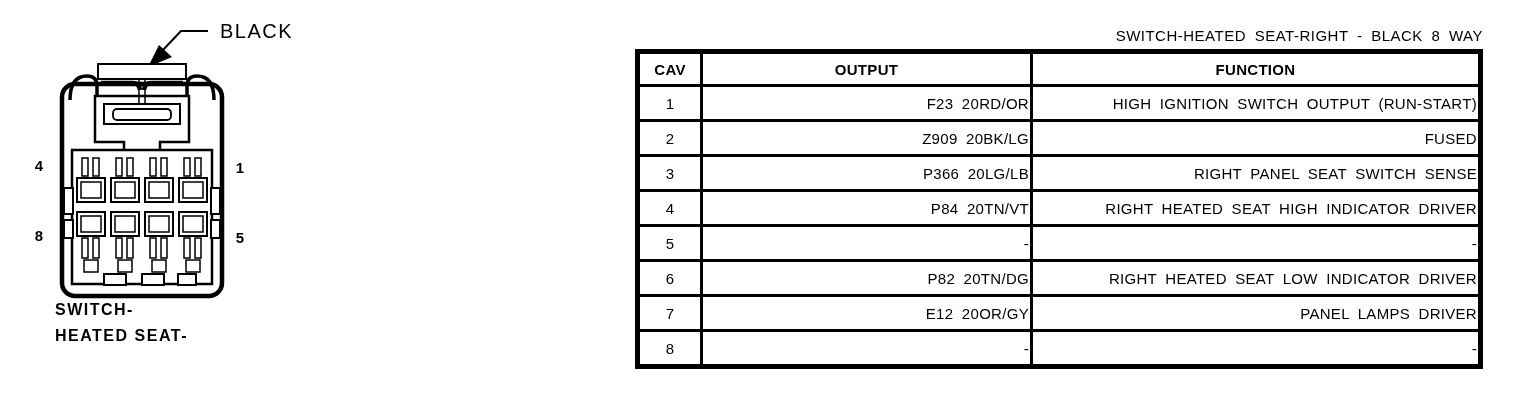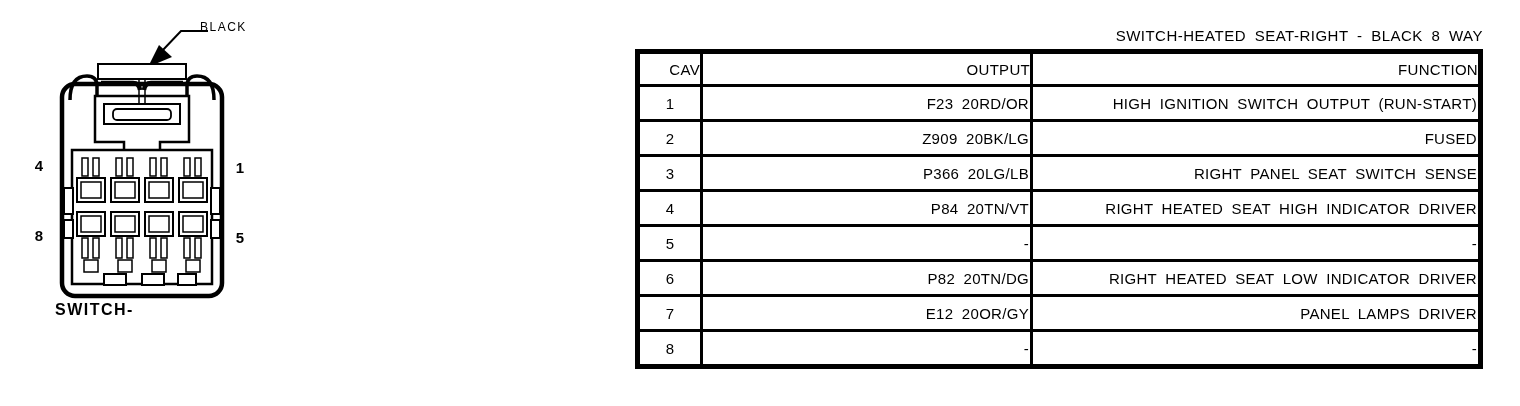--- a/index.html
+++ b/index.html
@@ -13,22 +13,22 @@
     position: relative;
     width: 1520px;
     height: 406px;
     background: #ffffff;
     overflow: hidden;
   }
 
   
   .figure { position: absolute; left: 0; top: 0; width: 310px; height: 406px; }
   .color-label {
-    position: absolute; left: 200px; top: 20px;
-    font-size: 12px; letter-spacing: 1.5px; font-weight: 500;
+    position: absolute; left: 220px; top: 20px;
+    font-size: 20px; letter-spacing: 1.5px; font-weight: 500;
     white-space: nowrap;
   }
   .connector-svg { position: absolute; left: 20px; top: 12px; }
   .pin-label {
     position: absolute; width: 18px; text-align: center;
     font-size: 15px; font-weight: bold;
   }
   .pin-4 { left: 30px; top: 157px; }
   .pin-1 { left: 231px; top: 159px; }
   .pin-8 { left: 30px; top: 227px; }
@@ -52,21 +52,21 @@
     font-size: 15px;
   }
   table.pinout th, table.pinout td {
     border: 3px solid #000;
     height: 30px;
     word-spacing: 4px;
     letter-spacing: 0.3px;
     white-space: nowrap;
     overflow: hidden;
   }
-  table.pinout th { font-weight: normal; text-align: right; padding: 0; }
+  table.pinout th { font-weight: bold; text-align: center; padding: 0; }
   .col-cav { width: 64px; }
   .col-circuit { width: 330px; }
   td.cav { text-align: center; }
   td.circuit, td.function { text-align: right; padding-left: 8px; }
 </style>
 </head>
 <body>
 
 <div class="page">
 
@@ -152,20 +152,21 @@
       </g>
     </svg>
 
     <span class="pin-label pin-4">4</span>
     <span class="pin-label pin-1">1</span>
     <span class="pin-label pin-8">8</span>
     <span class="pin-label pin-5">5</span>
 
     <div class="figure-caption">
       <div>SWITCH-</div>
+      <div>HEATED SEAT-</div>
     </div>
   </div>
 
   <div class="table-title">SWITCH-HEATED SEAT-RIGHT - BLACK 8 WAY</div>
 
   <table class="pinout">
     <colgroup>
       <col class="col-cav">
         <col class="col-circuit">
         <col>

